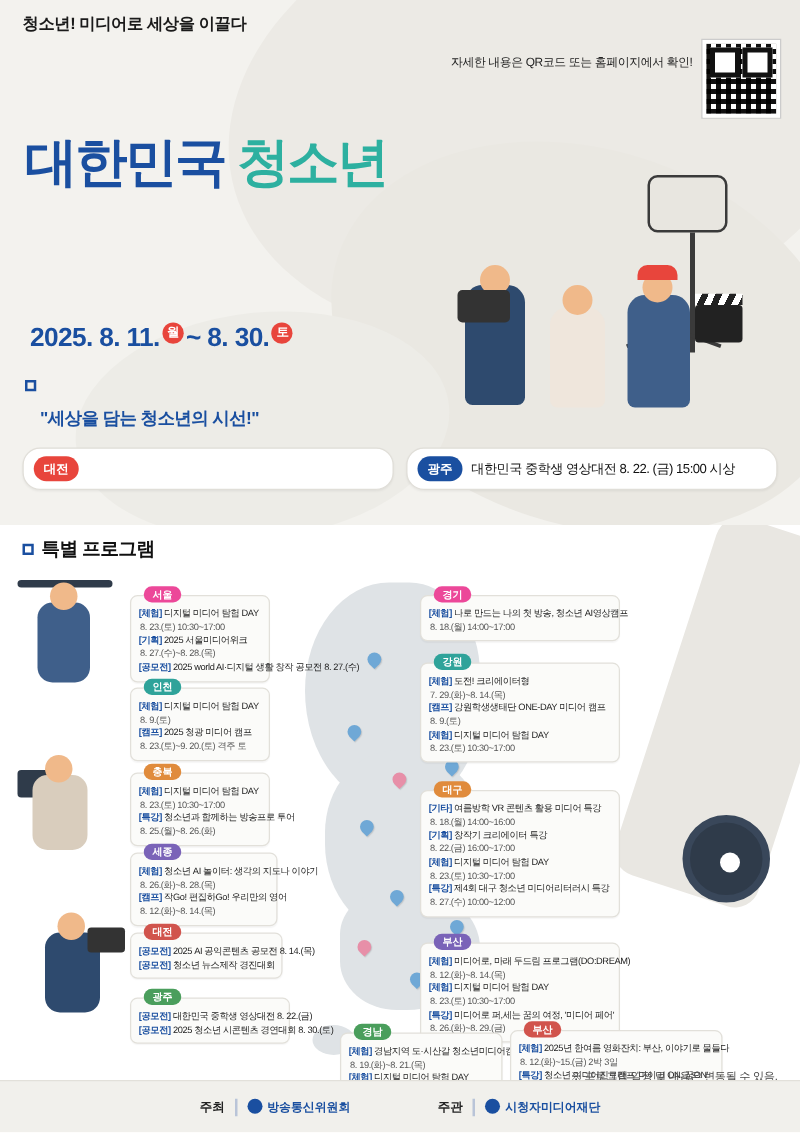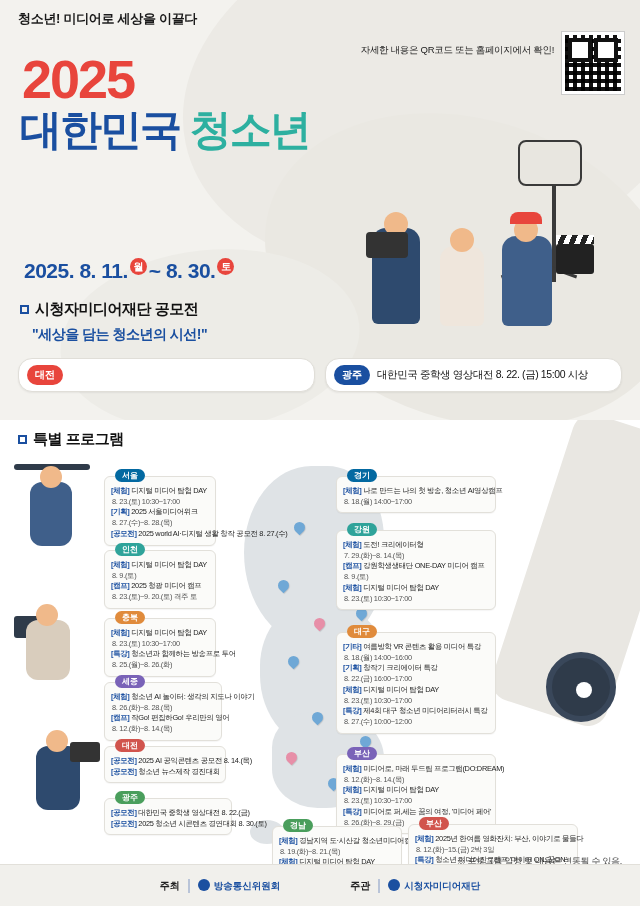--- a/index.html
+++ b/index.html
@@ -216,21 +216,21 @@
   .card {
     position: absolute;
     background: #fbfbf9;
     border: 1px solid #e2e0da;
     border-radius: 6px;
     padding: 4px 6px 5px;
     box-shadow: 0 1px 1px rgba(0,0,0,.04);
   }
   .card .reg {
     position: absolute; top: -8px; left: 10px;
-    background: #0369a1; color: #fff;
+    background: #ec4899; color: #fff;
     font-size: 8px; font-weight: bold;
     padding: 1px 7px; border-radius: 8px;
   }
   .card .reg.teal { background: #2fa39a; }
   .card .reg.orange { background: #e08b3c; }
   .card .reg.purple { background: #7a63b8; }
   .card .reg.green { background: #4a9e5c; }
   .card .reg.red { background: #d1544d; }
   .card ul { list-style: none; margin-top: 5px; }
   .card li {
@@ -286,32 +286,31 @@
   <div class="top">
     <div class="road road1"></div>
     <div class="road road2"></div>
     <div class="road road3"></div>
 
     <div class="tagline">청소년! 미디어로 세상을 이끌다</div>
 
     <div class="qr-note">자세한 내용은 QR코드 또는 홈페이지에서 확인!</div>
     <div class="qr-box"></div>
 
-    <div class="title-2025">2025</div>
 
     <div class="title-l1">
       <span class="blue">대한민국 </span><span class="accent">청소년</span>
     </div>
 
     <div class="dates">
       <span>2025. 8. 11.</span><span class="daychip">월</span><span>~ 8. 30.</span><span class="daychip">토</span>
     </div>
 
     <div class="sec-head">
-      <span class="sq"></span><span>시청자미디어재단 공모전</span>
+      <span class="sq"></span>
     </div>
     <div class="quote">"세상을 담는 청소년의 시선!"</div>
 
     <div class="contest-row">
       <div class="card-slot" style="flex:1;display:flex;">
         <div class="contest-card">
           <span class="badge">대전</span>
         </div>
       </div>
       <div class="card-slot" style="flex:1;display:flex;">

